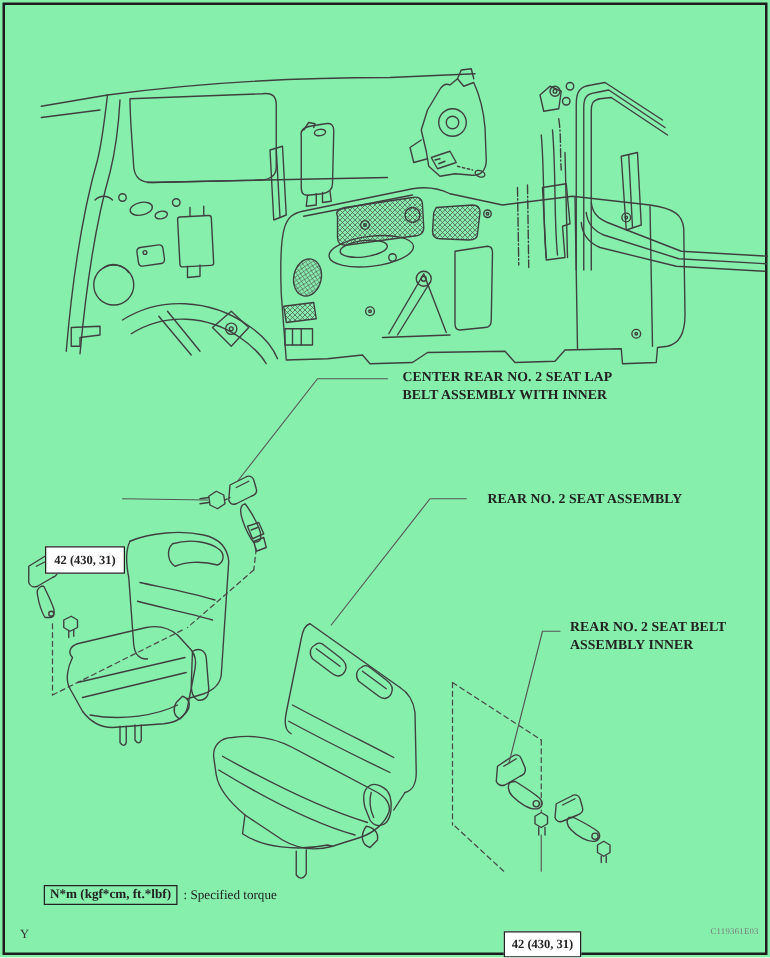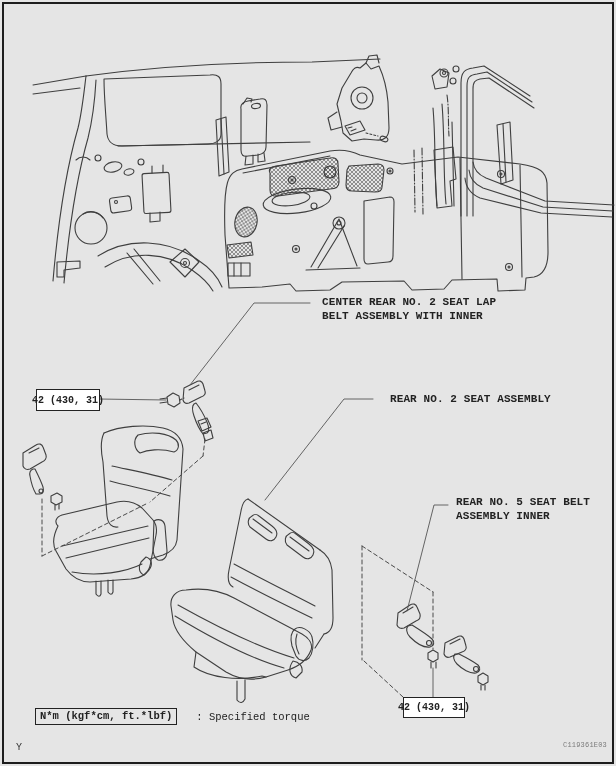--- a/index.html
+++ b/index.html
@@ -1,36 +1,36 @@
 <!DOCTYPE html>
 <html><head>
 <meta charset="utf-8">
 <style>
   html,body{margin:0;padding:0;background:#fff;}
   .page{
-    position:relative;width:616px;height:766px;background:#e5e5e5;overflow:hidden;
-    font-family:Liberation Mono, monospace;color:#1a1a1a;
+    position:relative;width:616px;height:766px;background:#86efac;overflow:hidden;
+    font-family:Liberation Serif, serif;color:#1a1a1a;
   }
   .frame{position:absolute;left:2px;top:2px;right:2px;bottom:2px;border:2px solid #1d1d1d;pointer-events:none;}
   svg.art{position:absolute;left:0;top:0;}
   .part-label{
     position:absolute;font-size:11px;font-weight:bold;line-height:14px;
     color:#222;white-space:nowrap;letter-spacing:0.1px;
   }
   .torque-box{
     position:absolute;border:1.6px solid #222;background:#fff;
     display:flex;align-items:center;justify-content:center;
-    font-size:10px;font-weight:bold;color:#222;white-space:nowrap;
+    font-size:10px;font-weight:bold;color:#222;white-space:nowrap;margin-top:48px;
   }
   .legend{
     position:absolute;left:35px;top:708px;display:flex;align-items:center;
     font-size:10.5px;color:#222;white-space:nowrap;
   }
   .legend .unit-box{
-    border:1.2px solid #222;padding:1px 4px 2px 4px;font-weight:bold;margin-right:19px;
+    border:1.2px solid #222;padding:1px 4px 2px 4px;font-weight:bold;margin-right:5px;
   }
   .page-letter{position:absolute;left:16px;top:742px;font-size:10px;color:#333;}
   .fig-code{position:absolute;right:9px;top:741px;font-size:7px;color:#7a7a7a;letter-spacing:0.2px;}
 </style>
 </head>
 <body>
 
 <div class="page">
   <div class="frame"></div>
 
@@ -248,21 +248,21 @@
   <div class="part-label" style="left:322px;top:295px;">
     <div>CENTER REAR NO. 2 SEAT LAP</div>
     <div>BELT ASSEMBLY WITH INNER</div>
   </div>
 
   <div class="part-label" style="left:379px;top:392px;margin-left:11px;">
     <div>REAR NO. 2 SEAT ASSEMBLY</div>
   </div>
 
   <div class="part-label" style="left:456px;top:495px;">
-    <div>REAR NO. 5 SEAT BELT</div>
+    <div>REAR NO. 2 SEAT BELT</div>
     <div>ASSEMBLY INNER</div>
   </div>
 
   <div class="torque-box" style="left:36px;top:389px;width:62px;height:20px;">42 (430, 31)</div>
 
   <div class="torque-box" style="left:403px;top:697px;width:60px;height:19px;">42 (430, 31)</div>
 
   <div class="legend">
     <span class="unit-box">N*m (kgf*cm, ft.*lbf)</span>
     <span>: Specified torque</span>

